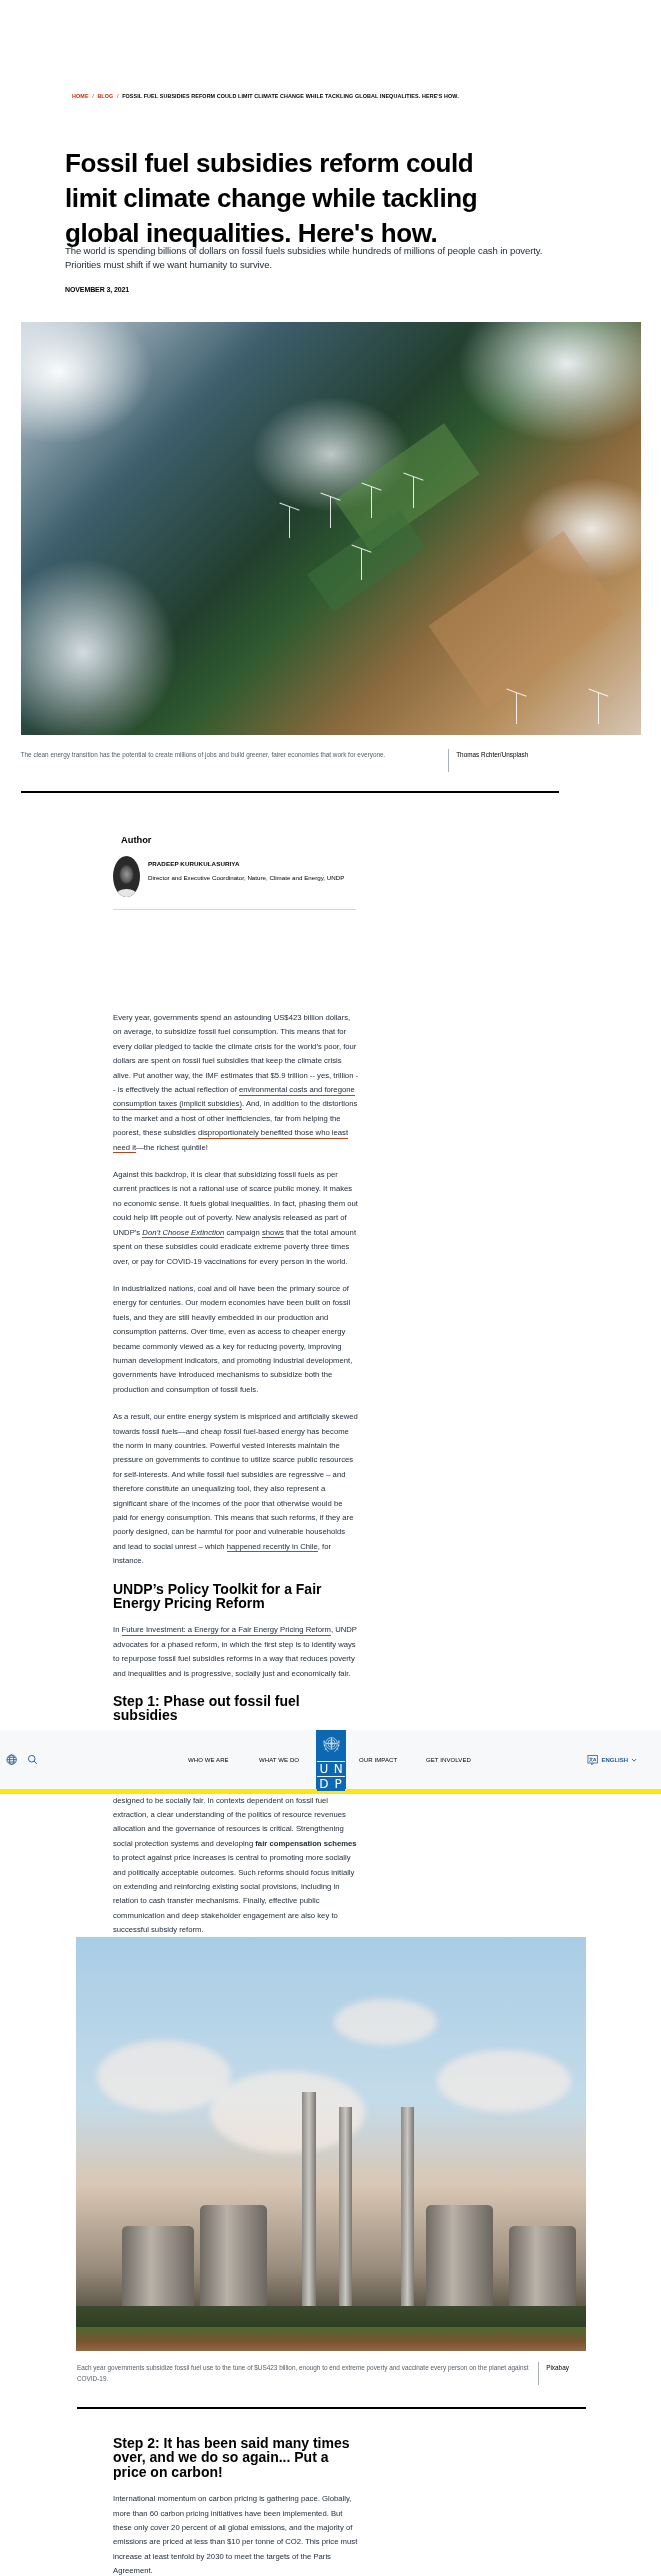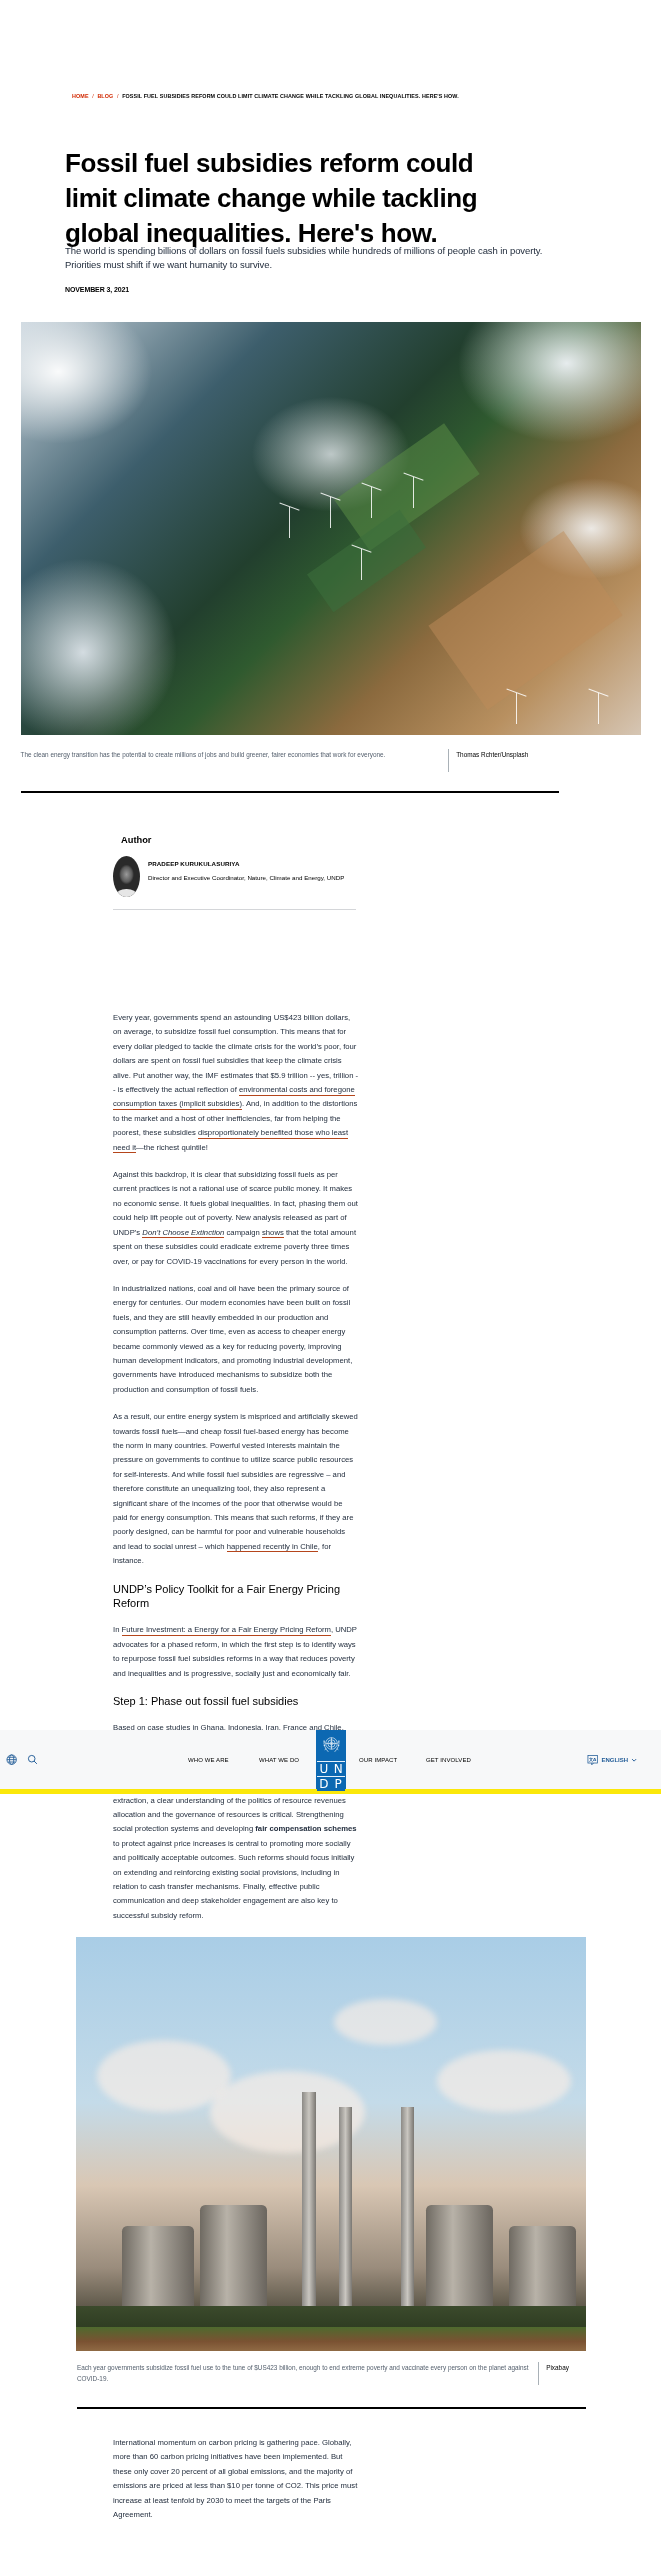--- a/index.html
+++ b/index.html
@@ -33,21 +33,21 @@
 
   .author-heading { position: absolute; left: 113px; top: 835px; font-size: 9.3px; color: #000; margin-left: 8px; }
   .avatar { position: absolute; left: 113px; top: 856px; width: 27px; height: 41px; border-radius: 50%; background: radial-gradient(ellipse 9.3px 12.4px at 50% 45%, #9a9a9a, #5a5a5a 60%, #2a2a2a 80%), #666; overflow: hidden; }
   .avatar::after { content: ""; position: absolute; left: 3.1px; bottom: -4.1px; width: 20.6px; height: 12.4px; border-radius: 50% 50% 0 0; background: #e6e6e6; }
   .author-name { position: absolute; left: 148px; top: 860px; font-size: 6.2px; font-weight: 700; color: #000; letter-spacing: 0.1px; }
   .author-role { position: absolute; left: 148px; top: 874px; font-size: 6.2px; color: #000; }
   .author-rule { position: absolute; left: 113px; top: 909px; width: 243px; height: 0.5px; background: #D4D6D9; }
 
   .body-col { position: absolute; left: 113px; width: 246px; font-size: 7.7px; line-height: 14.4px; color: #232E3E; }
   .body-col p { margin-bottom: 13px; }
-  .body-col h3 { font-size: 11px; line-height: 14.4px; font-weight: 400; color: #000; margin-bottom: 13px; }
+  .body-col h3 { font-size: 14px; line-height: 14.4px; font-weight: 700; color: #000; margin-bottom: 13px; }
   .body-col a { color: #232E3E; text-decoration: none; border-bottom: 1px solid #B5451B; padding-bottom: 0.5px; }
 
   .site-header { position: absolute; left: 0; top: 1730px; width: 662px; height: 59px; background: #F7F8F9; }
   .site-header .yellow { position: absolute; left: 0; top: 59px; width: 662px; height: 4.6px; background: #FBE80A; }
   .hdr-icon { position: absolute; top: 1754px; width: 11.3px; height: 11.3px; color: #1F5A96; }
   .nav-link { position: absolute; top: 1757px; font-size: 6px; color: #000; letter-spacing: 0.1px; text-transform: uppercase; white-space: nowrap; cursor: pointer; }
   .undp-logo { position: absolute; left: 316px; top: 1730px; width: 30px; height: 59px; background: #0C68B2; }
   .undp-logo .emblem { position: absolute; left: 4.6px; top: 4.1px; width: 21px; height: 21px; }
   .undp-logo .grid { position: absolute; left: 1px; top: 32px; width: 28px; height: 27px; display: grid; grid-template-columns: 1fr 1fr; grid-template-rows: 1fr 1fr; gap: 0.5px; background: #E7F1FA; }
   .undp-logo .cell { background: #0C68B2; color: #fff; font-size: 12px; font-family: "DejaVu Sans", sans-serif; display: flex; align-items: center; justify-content: center; }
@@ -119,20 +119,21 @@
   <div class="cool" style="left:350px;top:268px;width:67px;height:103px;"></div>
   <div class="cool" style="left:433px;top:289px;width:67px;height:82px;"></div>
   <div class="trees"></div>
   <div class="ground"></div>
 </div>
 <p class="caption" style="left:77px;top:2362px;width:453px;">Each year governments subsidize fossil fuel use to the tune of $US423 billion, enough to end extreme poverty and vaccinate every person on the planet against COVID-19.</p>
 <div class="caption-credit" style="left:538px;top:2362px;">Pixabay</div>
 <div class="thick-rule" style="left:77px;top:2407px;width:509px;"></div>
 
 <div class="body-col" style="top:2436px;">
+  <h3>Step 2: It has been said many times over, and we do so again... Put a price on carbon!</h3>
   <p>International momentum on carbon pricing is gathering pace. Globally, more than 60 carbon pricing initiatives have been implemented. But these only cover 20 percent of all global emissions, and the majority of emissions are priced at less than $10 per tonne of CO2. This price must increase at least tenfold by 2030 to meet the targets of the Paris Agreement.</p>
 
 </div>
 
 <header class="site-header">
   <div class="yellow"></div>
 </header>
 <span class="hdr-icon" style="left:6.2px;">
   <svg viewBox="0 0 24 24" width="11.3" height="11.3" fill="none" stroke="currentColor" stroke-width="1.8">
       <circle cx="12" cy="12" r="10"></circle>

